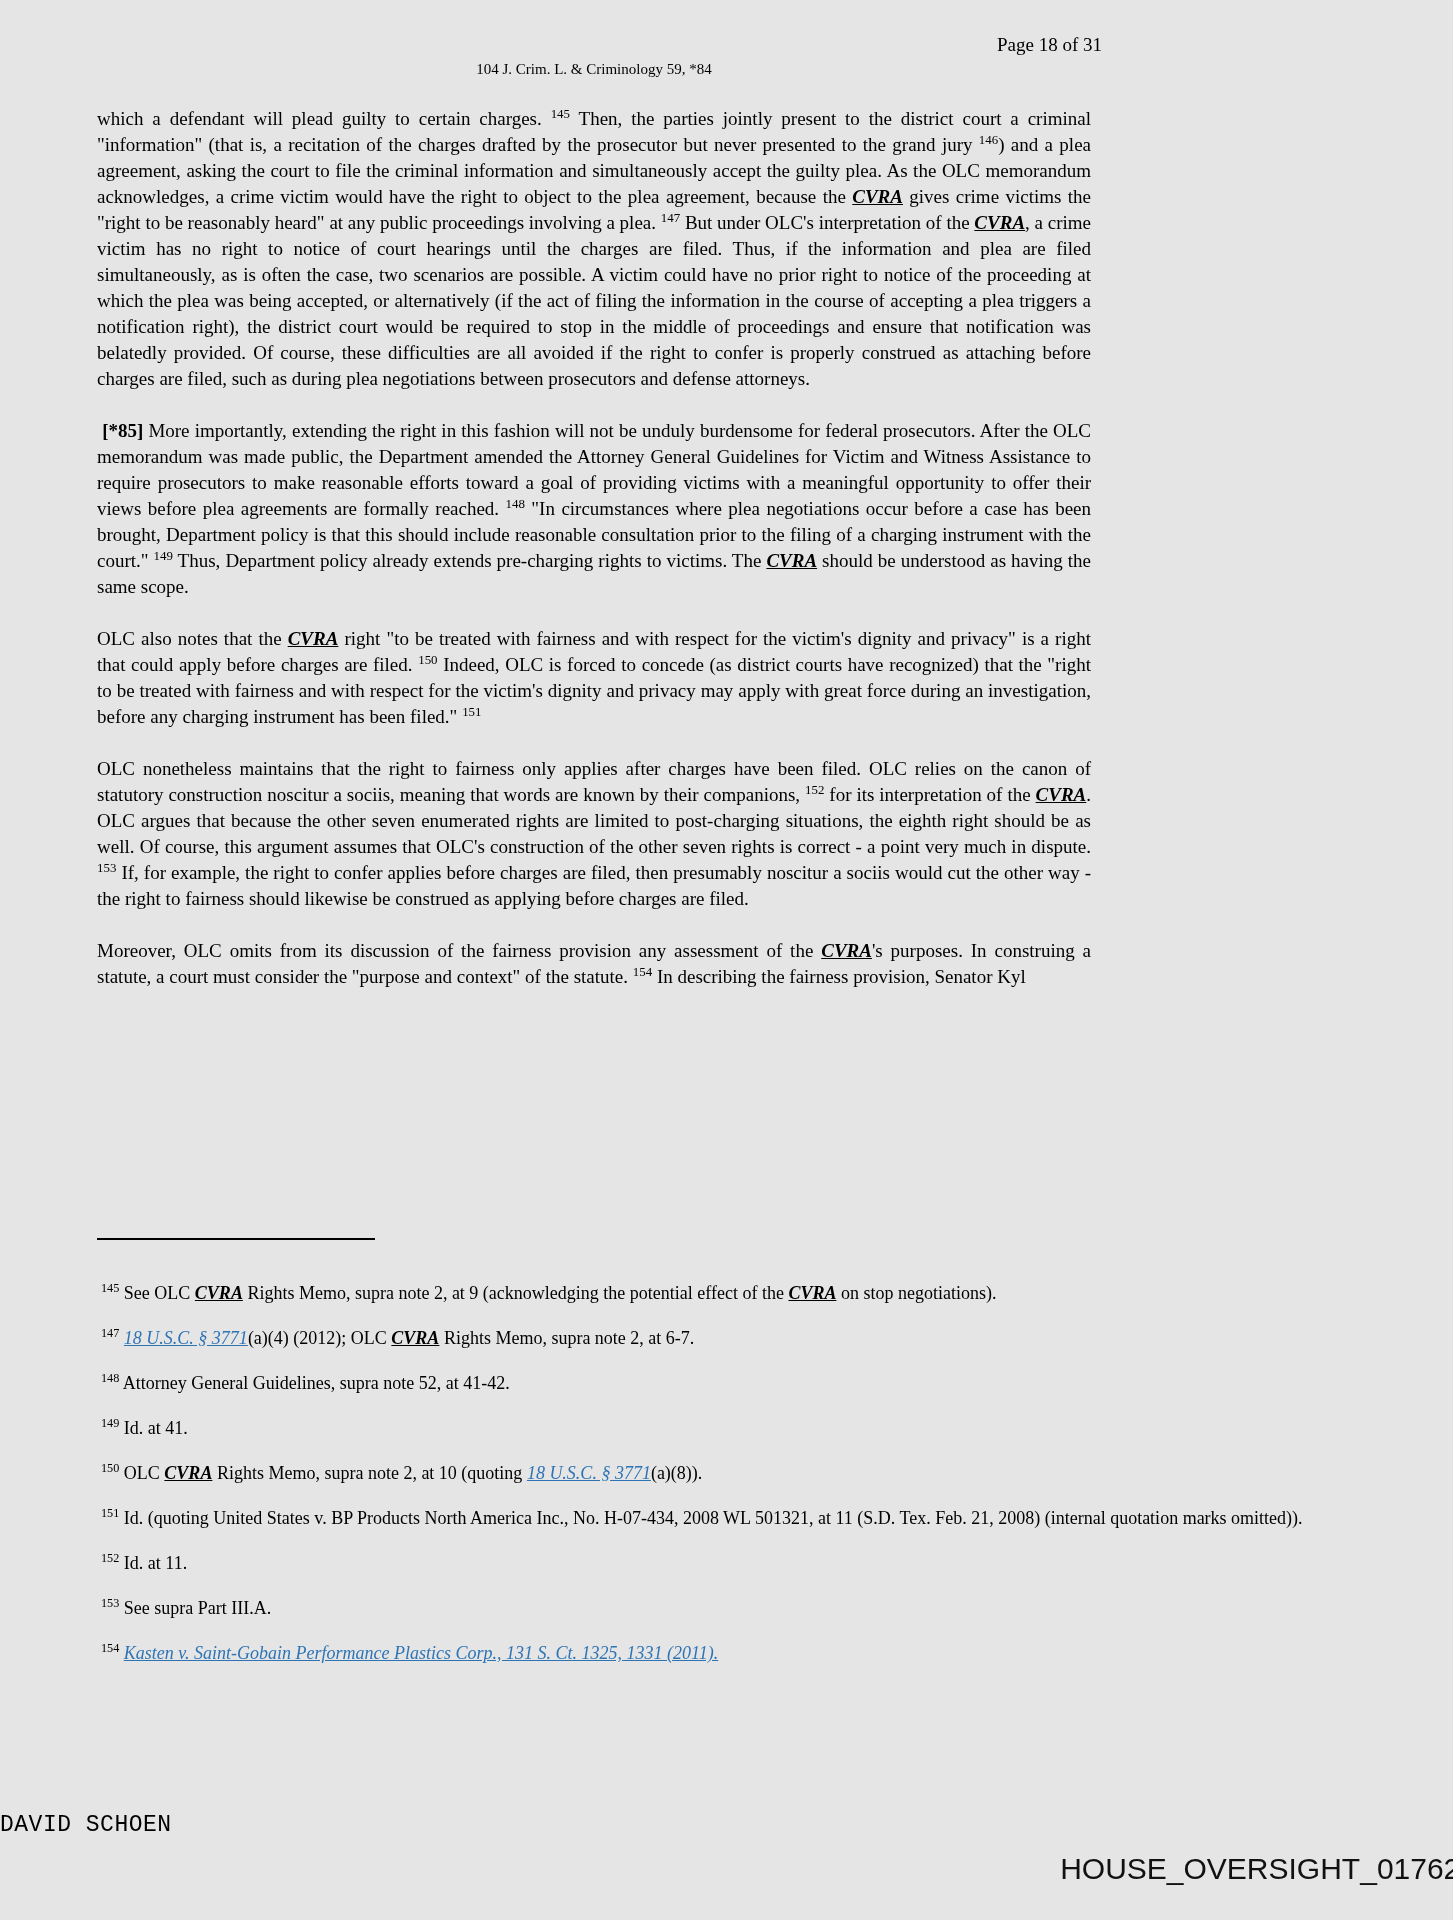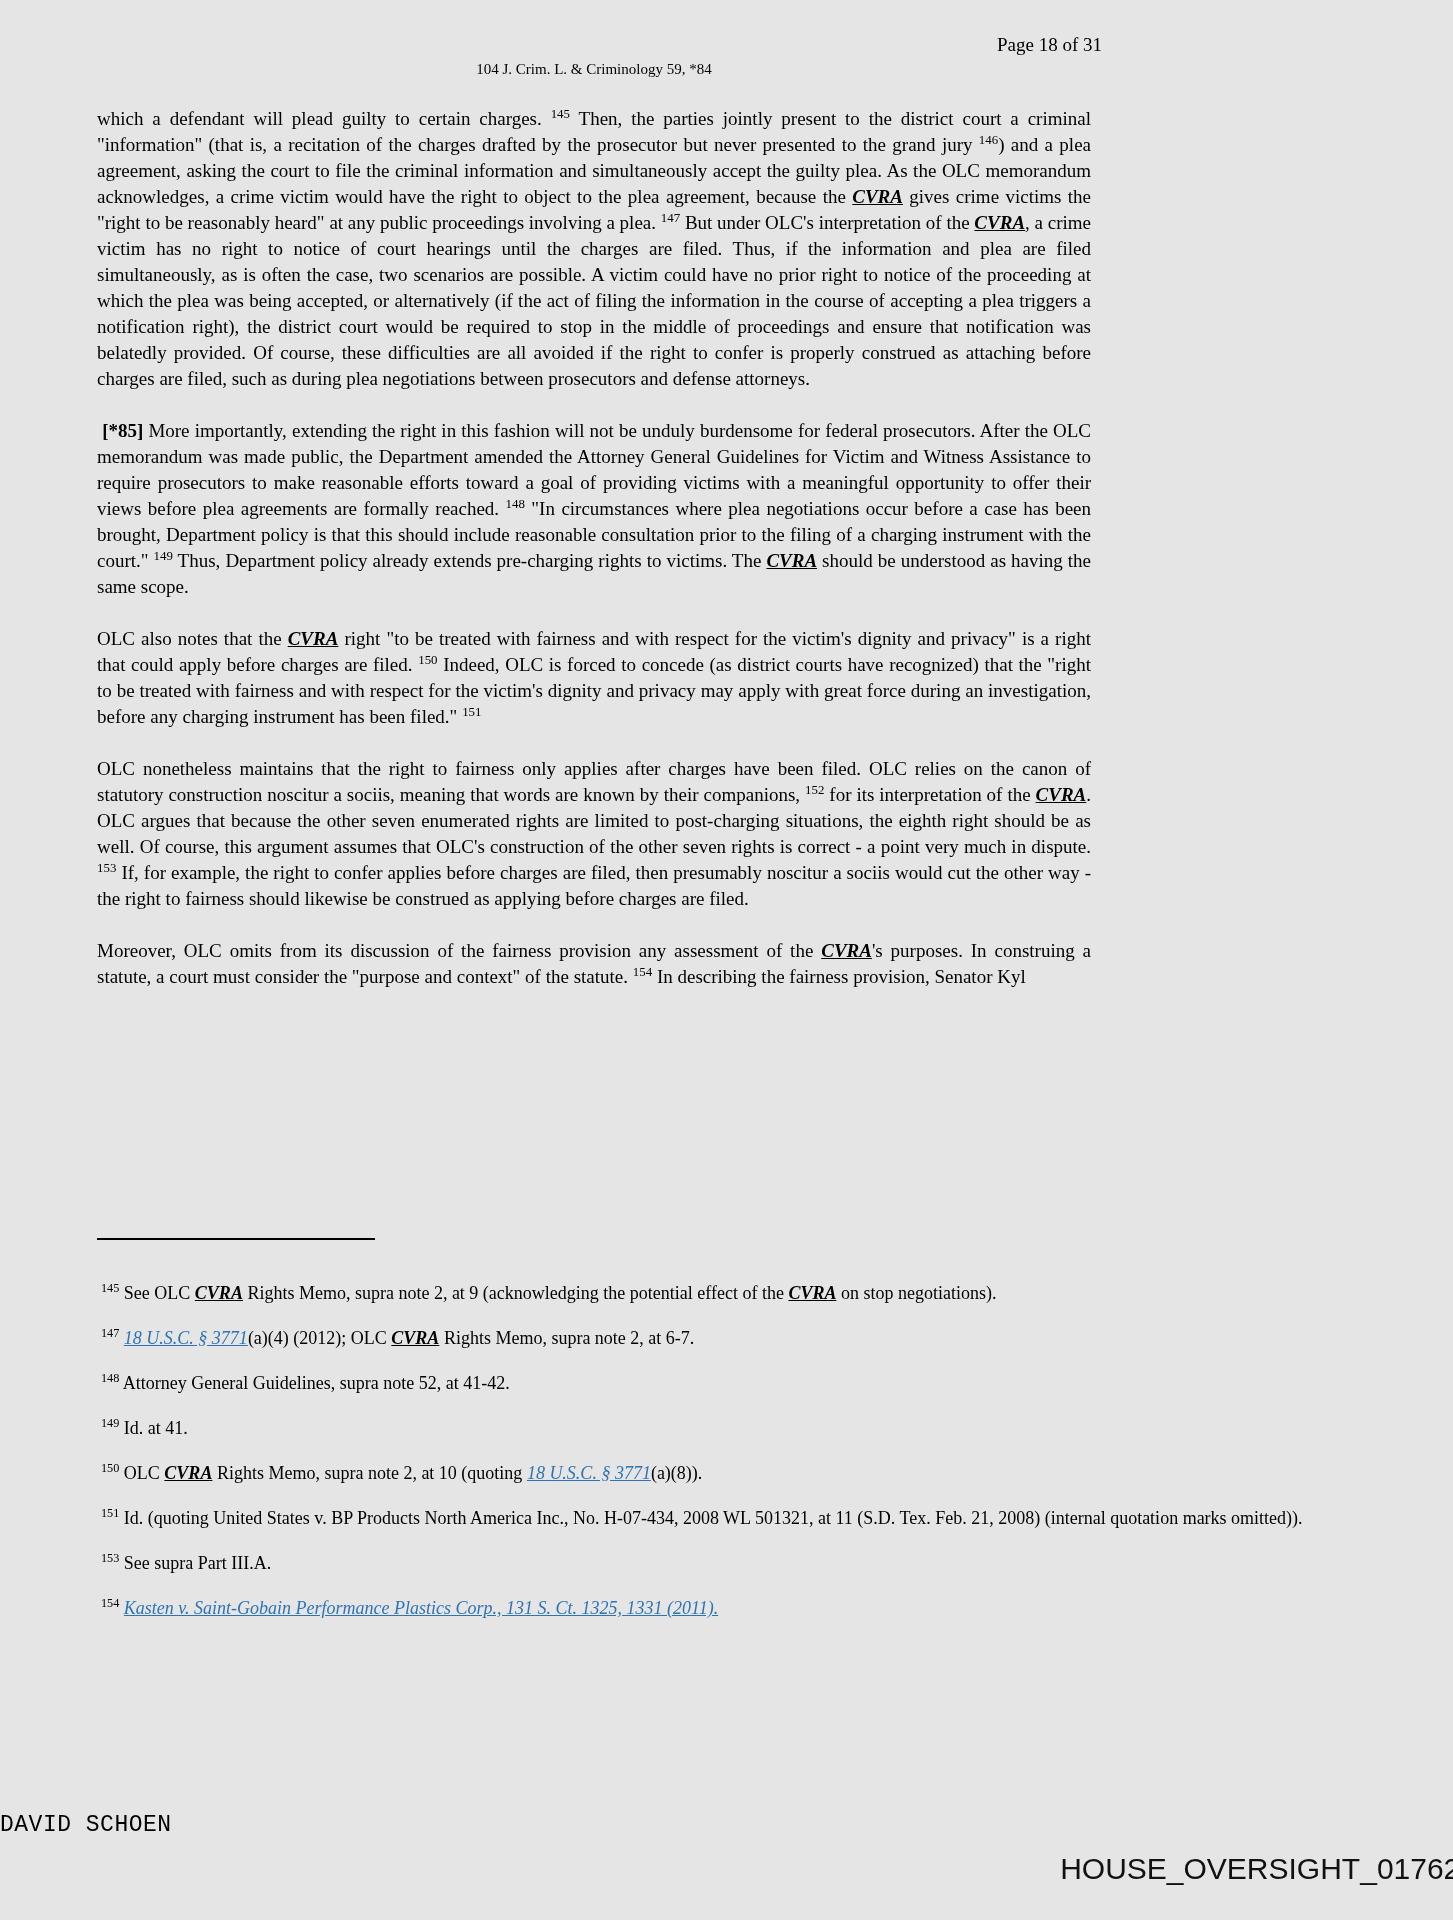--- a/index.html
+++ b/index.html
@@ -96,20 +96,21 @@
 
   <div class="footnote-area">
     <div class="footnote-separator"></div>
     <div id="footnotes">
         <div class="footnote"><sup class="fn-ref">145</sup><span> See OLC </span><span class="cvra">CVRA</span><span> Rights Memo, supra note 2, at 9 (acknowledging the potential effect of the </span><span class="cvra">CVRA</span><span> on stop negotiations).</span></div>
         <div class="footnote"><sup class="fn-ref">147</sup><span> </span><a class="doc-link" style="color: rgb(46, 116, 181);">18 U.S.C. § 3771</a><span>(a)(4) (2012); OLC </span><span class="cvra">CVRA</span><span> Rights Memo, supra note 2, at 6-7.</span></div>
         <div class="footnote"><sup class="fn-ref">148</sup><span> Attorney General Guidelines, supra note 52, at 41-42.</span></div>
         <div class="footnote"><sup class="fn-ref">149</sup><span> Id. at 41.</span></div>
         <div class="footnote"><sup class="fn-ref">150</sup><span> OLC </span><span class="cvra">CVRA</span><span> Rights Memo, supra note 2, at 10 (quoting </span><a class="doc-link" style="color: rgb(46, 116, 181);">18 U.S.C. § 3771</a><span>(a)(8)).</span></div>
         <div class="footnote"><sup class="fn-ref">151</sup><span> Id. (quoting United States v. BP Products North America Inc., No. H-07-434, 2008 WL 501321, at 11 (S.D. Tex. Feb. 21, 2008) (internal quotation marks omitted)).</span></div>
+        <div class="footnote"><sup class="fn-ref">152</sup><span> Id. at 11.</span></div>
         <div class="footnote"><sup class="fn-ref">153</sup><span> See supra Part III.A.</span></div>
         <div class="footnote"><sup class="fn-ref">154</sup><span> </span><a class="doc-link" style="color: rgb(46, 116, 181);">Kasten v. Saint-Gobain Performance Plastics Corp., 131 S. Ct. 1325, 1331 (2011).</a></div>
       </div>
   </div>
 
   <div class="footer-name">DAVID SCHOEN</div>
 
   <div class="bates-stamp">HOUSE_OVERSIGHT_017621</div>
 
 </div>

